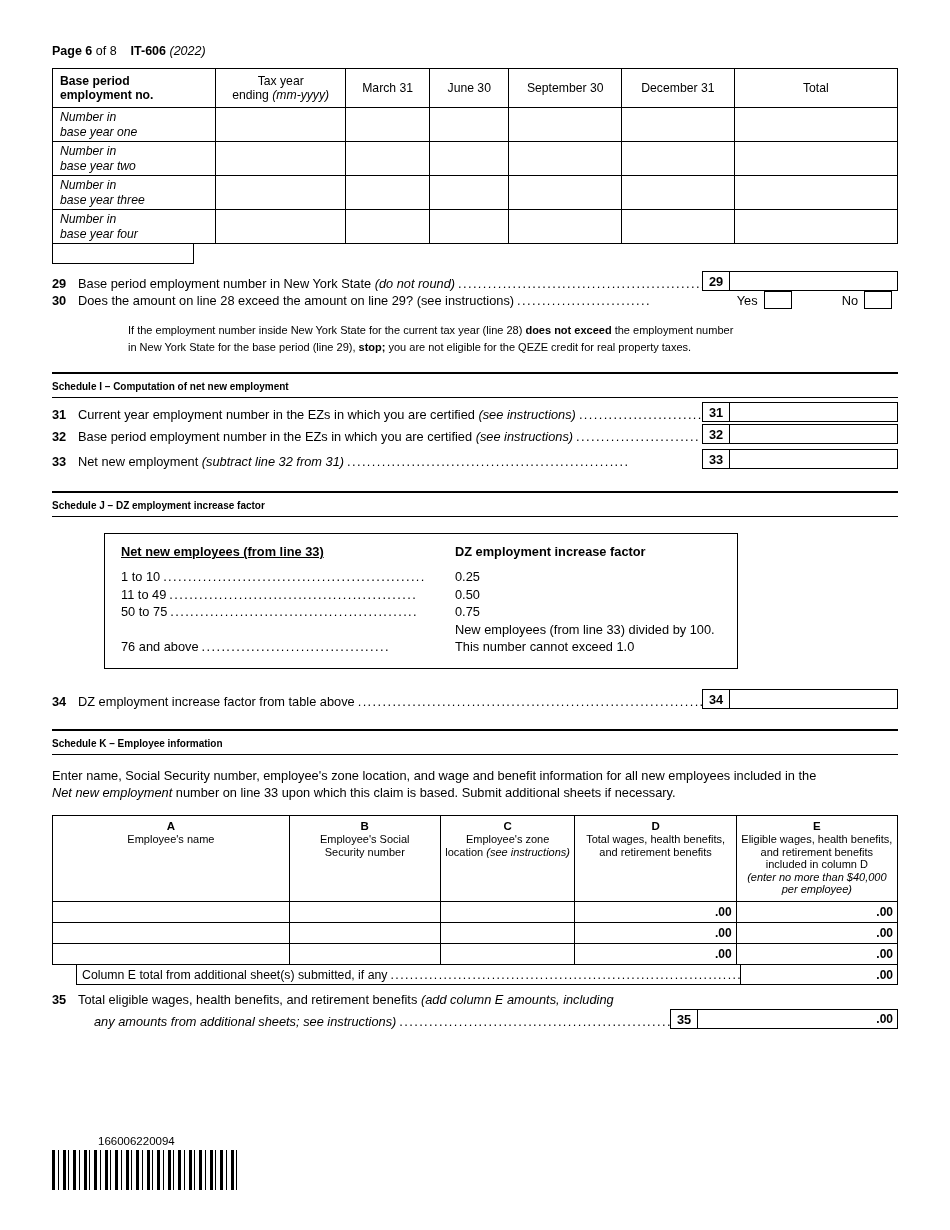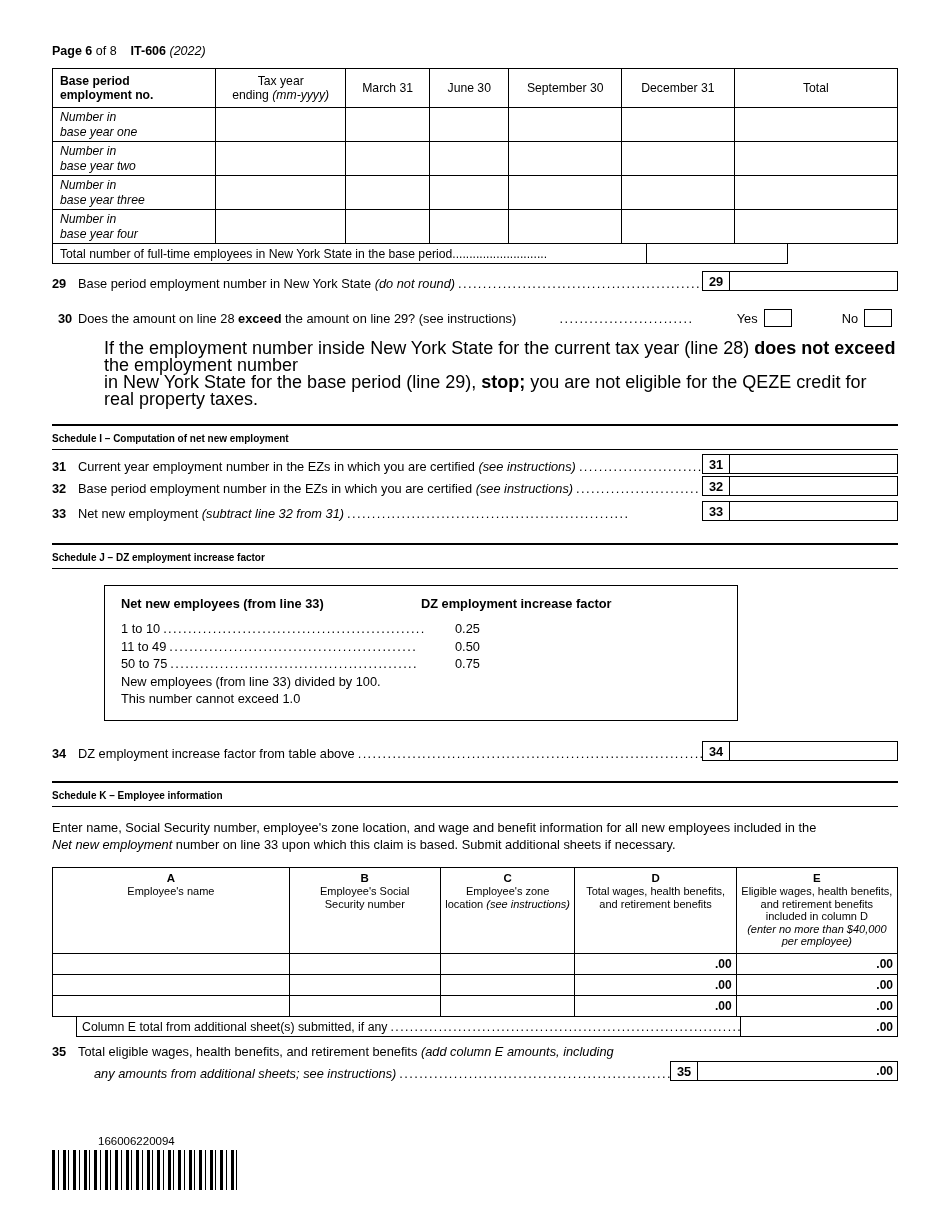--- a/index.html
+++ b/index.html
@@ -130,35 +130,33 @@
 
   
   .line29 { margin-top: 7px; }
   .line29 .boxfield { width: 168px; }
 
   
   .line30 {
     display: flex;
     align-items: center;
     font-size: 12.8px;
-    margin-top: 18px;
-    text-align: center;
   }
   .line30 .no { font-weight: bold; width: 26px; flex: none; }
   .chk {
     border: 1px solid #000;
     width: 28px;
     height: 18px;
     box-sizing: border-box;
     display: inline-block;
     margin: 0 6px;
   }
   .note {
-    font-size: 18px;
-    margin: 13px 0 0 52px;
+    font-size: 11px;
+    margin: 13px 0 0 76px;
     line-height: 17px;
     max-width: 800px;
   }
   .note .bd { font-weight: bold; }
 
   .rule {
     border-top: 2px solid #000;
     margin-top: 16px;
   }
   .sched-title {
@@ -182,21 +180,21 @@
     margin: 16px 0 0 52px;
     font-size: 12.8px;
     box-sizing: border-box;
     padding: 10px 0 12px 0;
   }
   .jtable .jhead {
     display: flex;
     font-weight: bold;
     padding: 0 0 9px 16px;
   }
-  .jtable .jhead .c1 { width: 300px; flex: none; }
+  .jtable .jhead .c1 { width: 334px; flex: none; text-decoration: underline; }
   .jrow {
     display: flex;
     padding: 0 0 0 16px;
     line-height: 17.5px;
   }
   .jrow .c1 {
     width: 334px;
     flex: none;
     display: flex;
     align-items: flex-end;
@@ -438,39 +436,38 @@
       <td></td>
       <td></td>
       <td></td>
       <td></td>
       <td></td>
     </tr>
   </tbody>
     </table>
 
   <div class="total-line">
-    <div class="txt" style="width:594px;">Total number of full-time employees in New York State in the base period............................</div>
     <div class="cell" style="width:142px;"></div>
   </div>
 
   <div class="numline line29">
     <div class="no">29</div>
     <div class="txt" style="flex:none;">
       <span>Base period employment number in New York State</span>
       <span class="it">(do not round)</span>
     </div>
     <div class="leader">................................................................</div>
     <div class="boxnum">29</div>
     <div class="boxfield"></div>
   </div>
 
   <div class="line30">
     <div class="no">30</div>
     <div>
-      <span>Does the amount on line 28 </span><span style="font-weight:bold">exceed</span><span> the amount on line 29?</span>
+      <span>Does the amount on line 28 </span><span style="font-weight:normal">exceed</span><span> the amount on line 29?</span>
       <span class="it">(see instructions)</span>
     </div>
     <div class="leader" style="flex:1 1 auto;overflow:hidden;white-space:nowrap;letter-spacing:1.4px;padding:0 3px;">...........................</div>
     <div>Yes</div>
     <div class="chk"></div>
     <div style="width:44px;flex:none;"></div>
     <div>No</div>
     <div class="chk"></div>
   </div>
 
@@ -537,20 +534,24 @@
       <div class="c2">0.50</div>
     </div>
     <div class="jrow">
       <div class="c1">
         <span>50 to 75</span>
         <span class="leader">..................................................</span>
       </div>
       <div class="c2">0.75</div>
     </div>
     <div class="jrow">
+      <div class="c1">
+        <span>76 and above</span>
+        <span class="leader">......................................</span>
+      </div>
       <div class="c2">
         <div>New employees (from line 33) divided by 100.</div>
         <div>This number cannot exceed 1.0</div>
       </div>
     </div>
   </div>
 
   <div class="numline line34">
     <div class="no">34</div>
     <div style="flex:none;">DZ employment increase factor from table above </div>

